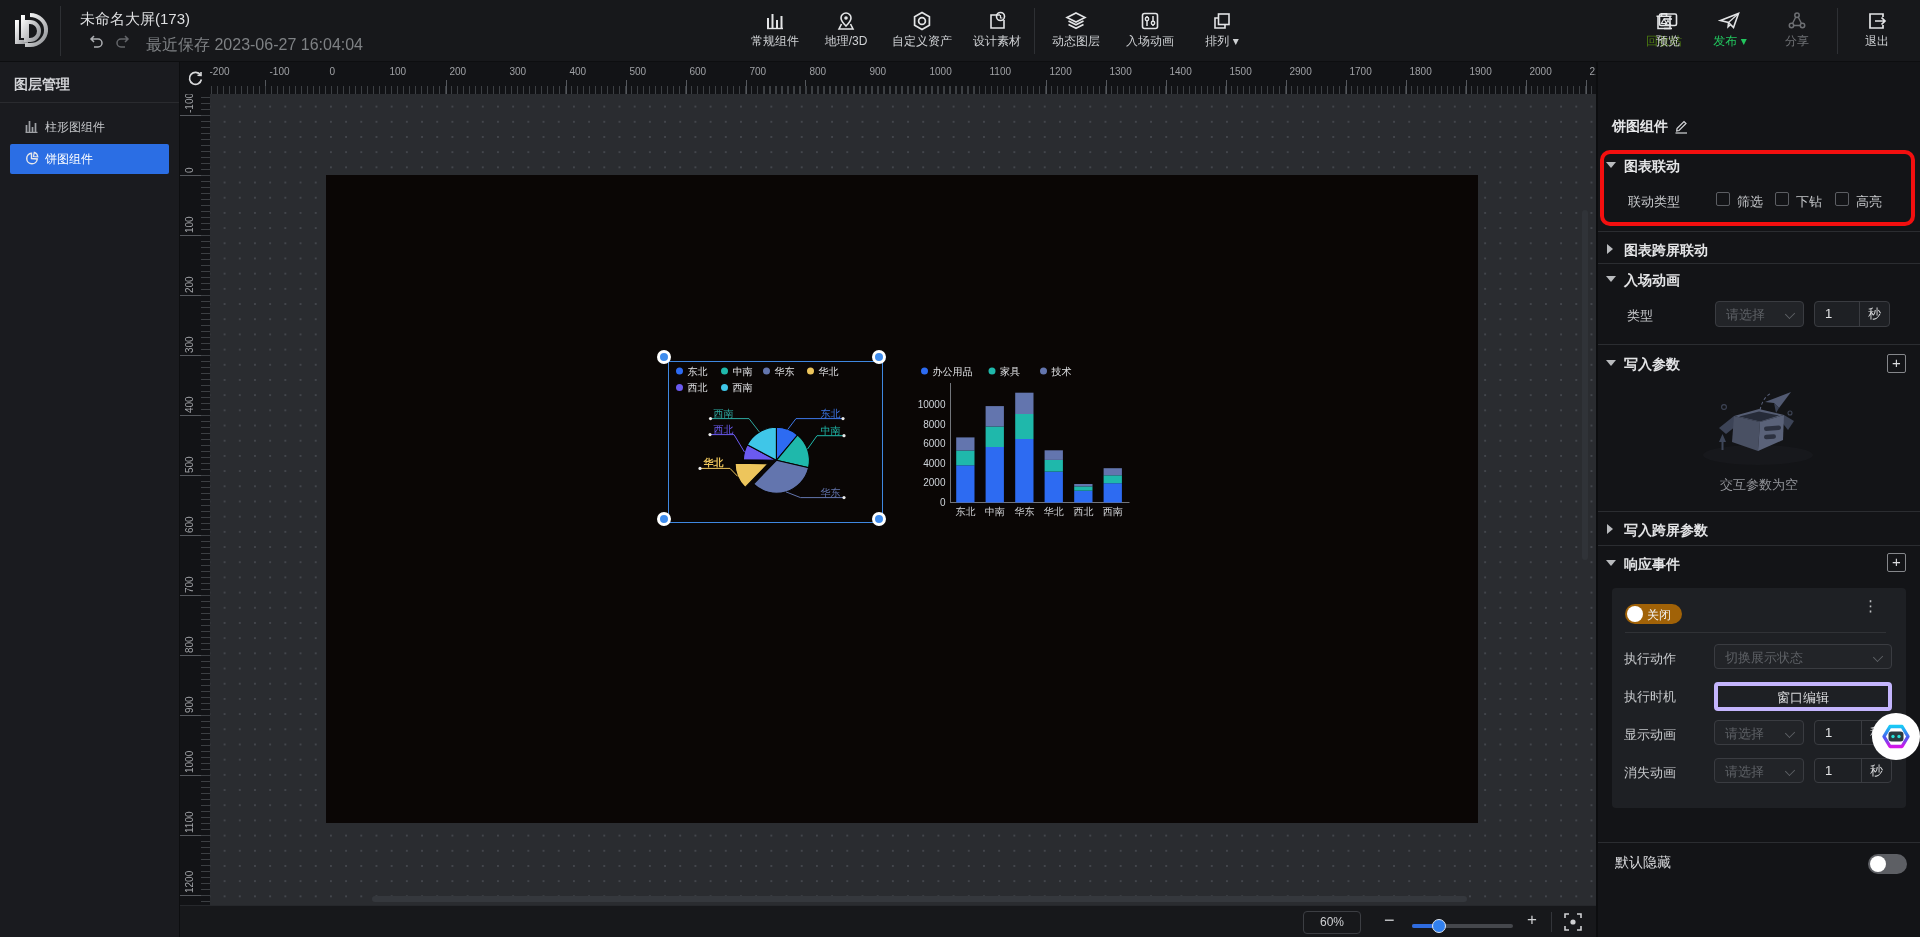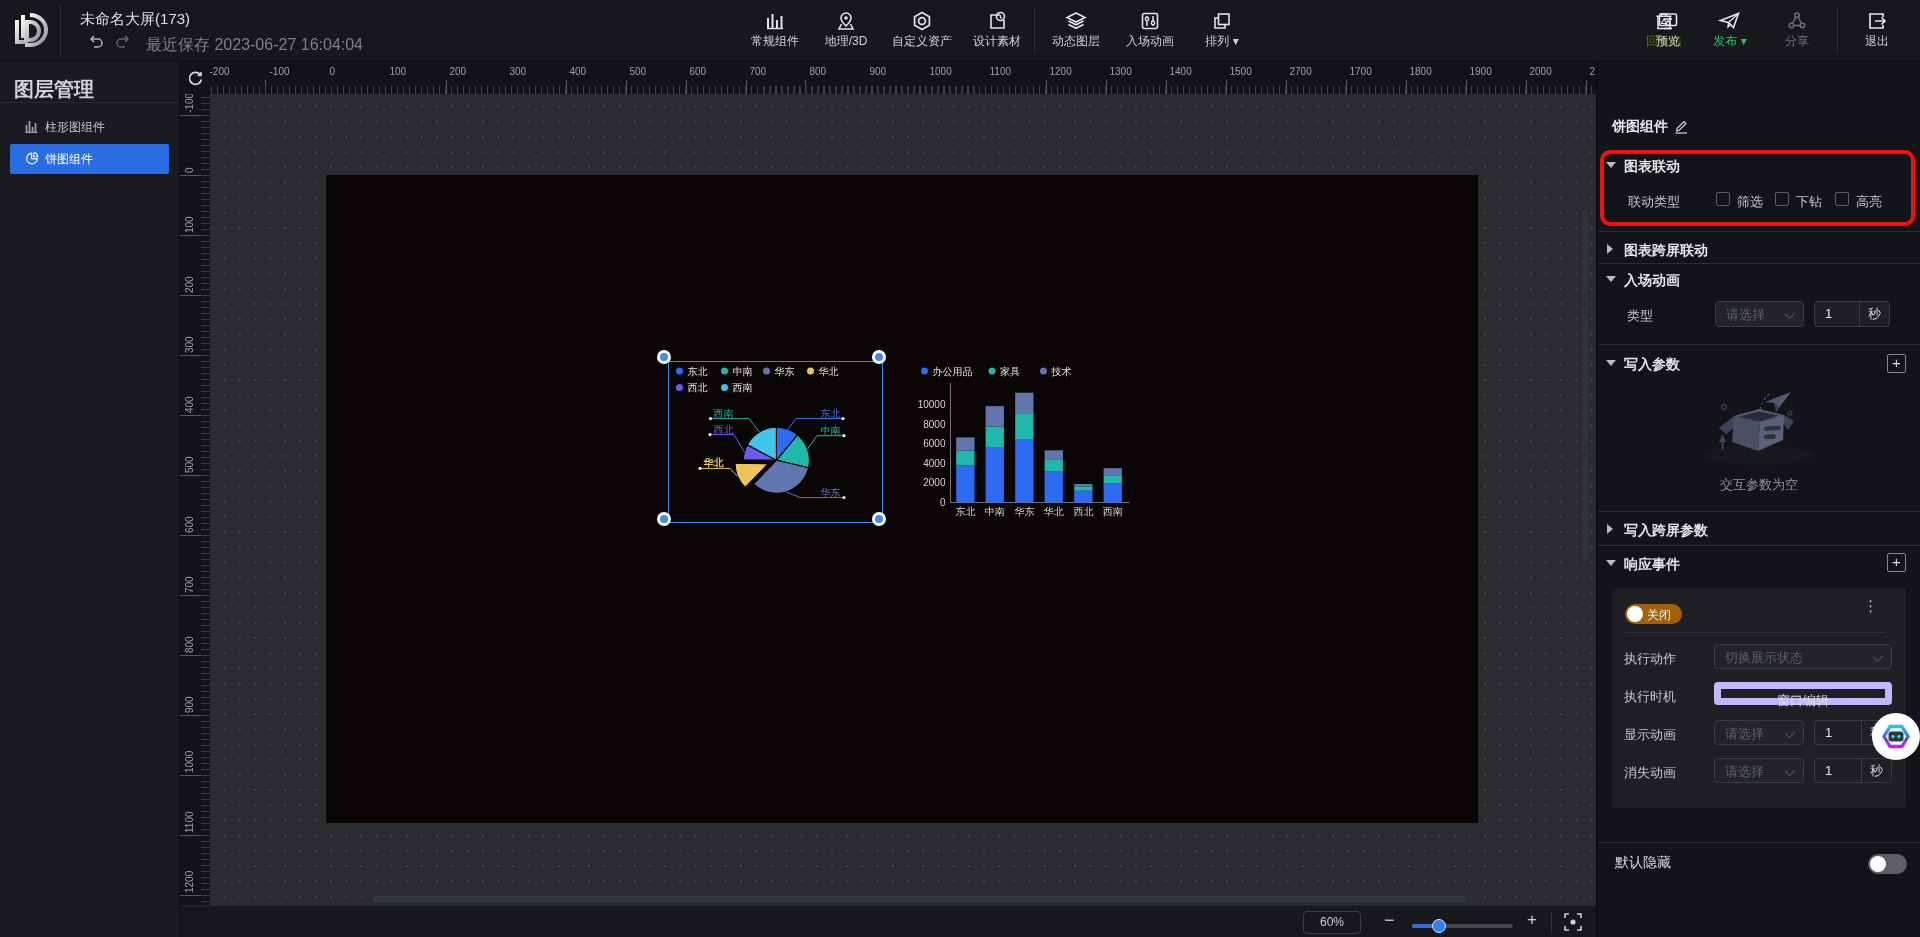--- a/index.html
+++ b/index.html
@@ -7,21 +7,21 @@
 .nav{position:absolute;left:0;top:0;width:1920px;height:62px;background:#17181b;border-bottom:1px solid #0d0e10;z-index:20}
 .nav .logo{position:absolute;left:14px;top:12px}
 .nav .vdiv{position:absolute;top:6px;width:1px;height:50px;background:#2e3034}
 .title{position:absolute;left:80px;top:10px;font-size:15px;color:#dedfe1}
 .saved{position:absolute;left:146px;top:35px;font-size:16px;color:#7e8184}
 .tbi{position:absolute;top:0;height:62px;text-align:center;color:#cfd1d4;font-size:12px}
 .tbi svg{display:block;margin:11px auto 2px}
 .tbi .lbl{display:block;margin-top:0}
 
 .sidebar{position:absolute;left:0;top:62px;width:180px;bottom:0;background:#1a1b1f;border-right:1px solid #0d0e10;z-index:10}
-.sidebar h3{font-size:20px;color:#d2d3d6;font-weight:bold;padding:14px 0 0 14px;height:40px}
+.sidebar h3{font-size:14px;color:#d2d3d6;font-weight:bold;padding:14px 0 0 14px;height:40px}
 .sidebar .sdiv{height:1px;background:#2a2b2f;margin-top:0}
 .srow{position:relative;height:30px;line-height:30px;color:#c3c5c8;font-size:12px;margin:2px 10px}
 .srow svg{vertical-align:-2px;margin:0 6px 0 15px}
 .srow.sel{background:#2b6ee4;color:#fff;border-radius:2px}
 
 .canvas{position:absolute;left:180px;top:62px;width:1416px;height:875px;background:#121316;overflow:hidden}
 .grid{position:absolute;left:30px;top:32px;right:0;bottom:32px;background-color:#2a2c30;background-image:radial-gradient(circle,#43464c 1px,rgba(0,0,0,0) 1.4px);background-size:15.2px 15.2px;background-position:7px 5px}
 .hruler{position:absolute;left:30px;top:0;right:0;height:32px;background:#121316;overflow:hidden}
 .hruler .tmaj{position:absolute;left:0;bottom:0;width:100%;height:14px;background:repeating-linear-gradient(to right,rgba(0,0,0,0) 0 55.5px,#55585d 55.5px 56.5px,rgba(0,0,0,0) 56.5px 60px)}
 .hruler .tmin{position:absolute;left:0;bottom:0;width:100%;height:8px;background:repeating-linear-gradient(to right,rgba(0,0,0,0) 0 1.5px,#3c3f43 1.5px 2.5px,rgba(0,0,0,0) 2.5px 6px)}
@@ -65,21 +65,21 @@
 .inp .v{position:absolute;left:10px;top:4px}
 .inp .unit{position:absolute;right:0;top:0;height:100%;width:30px;border-left:1px solid #3a3c41;text-align:center;line-height:24px;color:#d8d9db}
 .plusbtn{position:absolute;left:289px;width:19px;height:19px;border:1px solid #85878b;border-radius:2px;color:#dcdde0;text-align:center;line-height:16px;font-size:15px}
 .card{position:absolute;left:14px;top:526px;width:294px;height:220px;background:#1e2024;border-radius:4px}
 .pill{position:absolute;left:13px;top:16px;width:57px;height:20px;background:#a16207;border-radius:10px}
 .pill .kn{position:absolute;left:2px;top:2px;width:16px;height:16px;border-radius:50%;background:#fff}
 .pill .pt{position:absolute;left:22px;top:3px;font-size:12px;color:#f2f3f5}
 .dots3{position:absolute;right:28px;top:14px;color:#babcbf;font-size:15px;letter-spacing:0;line-height:7px}
 .cdiv{position:absolute;left:13px;top:44px;width:261px;height:1px;background:#303236}
 .crow-lbl{position:absolute;left:12px;font-size:13px;color:#c6c8cb}
-.wbtn{position:absolute;left:102px;width:178px;height:23px;border:7px solid #c4b5fd;border-radius:4px;color:#dadbdd;font-size:13px;text-align:center;line-height:23px}
+.wbtn{position:absolute;left:102px;width:178px;height:29px;border:4px solid #c4b5fd;border-radius:4px;color:#dadbdd;font-size:13px;text-align:center;line-height:23px}
 .toggle{position:absolute;left:270px;top:792px;width:39px;height:20px;border-radius:10px;background:#5d5f64}
 .toggle .kn{position:absolute;left:2px;top:2px;width:16px;height:16px;border-radius:50%;background:#fff}
 .robot{position:absolute;left:1872px;top:713px;width:48px;height:47px;border-radius:50%;background:#fff;z-index:30}
 .emptytxt{position:absolute;left:0;width:100%;text-align:center;top:414px;font-size:13px;color:#93959a}
 </style></head><body>
 <div class="nav">
 <svg class="logo" width="34" height="36" viewBox="0 0 34 36">
 <defs>
         <linearGradient id="lg" x1="0" y1="0" x2="1" y2="1">
           <stop offset="0" stop-color="#ffffff"></stop>
@@ -225,21 +225,21 @@
       <span class="hl" style="left:479.5px">600</span>
       <span class="hl" style="left:539.5px">700</span>
       <span class="hl" style="left:599.5px">800</span>
       <span class="hl" style="left:659.5px">900</span>
       <span class="hl" style="left:719.5px">1000</span>
       <span class="hl" style="left:779.5px">1100</span>
       <span class="hl" style="left:839.5px">1200</span>
       <span class="hl" style="left:899.5px">1300</span>
       <span class="hl" style="left:959.5px">1400</span>
       <span class="hl" style="left:1019.5px">1500</span>
-      <span class="hl" style="left:1079.5px">2700</span>
+      <span class="hl" style="left:1079.5px">2900</span>
       <span class="hl" style="left:1139.5px">1700</span>
       <span class="hl" style="left:1199.5px">1800</span>
       <span class="hl" style="left:1259.5px">1900</span>
       <span class="hl" style="left:1319.5px">2000</span>
       <span class="hl" style="left:1379.5px">2100</span>
     </div>
 <div class="vruler">
       <div class="tmaj"></div>
       <div class="tmin"></div>
       <span class="vl" style="top:9.0px">-100</span>

